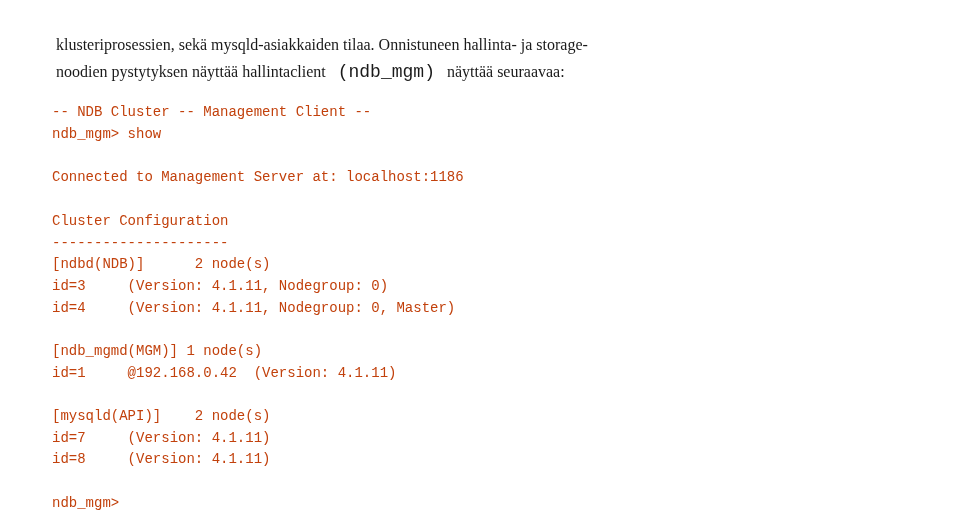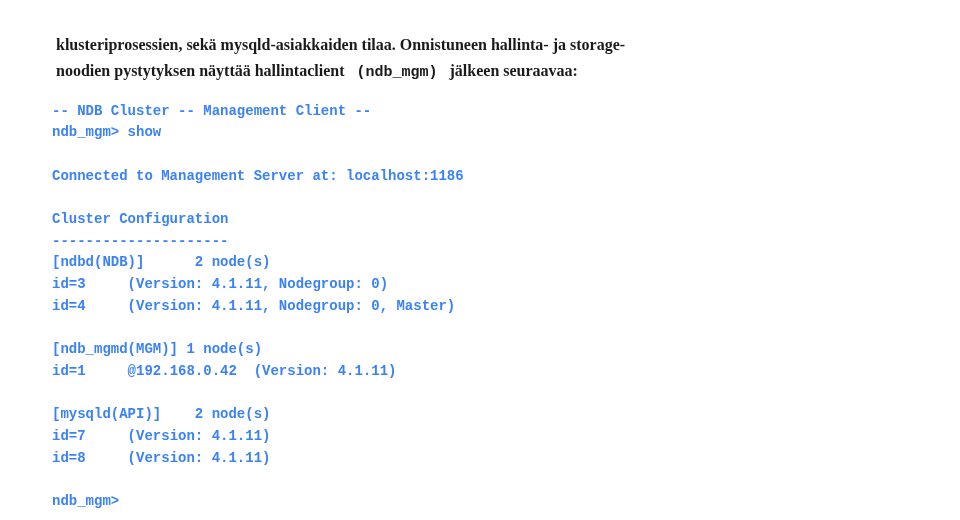--- a/index.html
+++ b/index.html
@@ -1,19 +1,18 @@
 <!DOCTYPE html>
 <html><head>
   <meta charset="utf-8">
   <style>
     * {
       margin: 4px;
       padding: 0;
       box-sizing: border-box;
-      font-weight: bold;
     }
 
     body {
       background-color: #ffffff;
       font-family: Georgia, 'Times New Roman', Times, serif;
       font-size: 16px;
       color: #000000;
       width: 960px;
       min-height: 520px;
       padding: 20px 40px;
@@ -24,39 +23,39 @@
       font-family: Georgia, 'Times New Roman', Times, serif;
       font-size: 16px;
       line-height: 1.6;
       color: #1a1a1a;
       margin-bottom: 12px;
     }
 
     .prose-text code,
     .inline-code {
       font-family: 'Courier New', Courier, monospace;
-      font-size: 15px;
+      font-size: 18px;
       background: none;
     }
 
     .code-block {
       font-family: 'Courier New', Courier, monospace;
       font-size: 14px;
       line-height: 1.55;
-      color: #3b82f6;
+      color: #c2410c;
       margin-top: 16px;
       white-space: pre;
     }
   </style>
 </head>
 <body>
 
 <p class="prose-text">
   <span>klusteriprosessien, sekä mysqld-asiakkaiden tilaa. Onnistuneen hallinta- ja storage-</span><br>
-  <span>noodien pystytyksen näyttää hallintaclient </span><code class="inline-code">(ndb_mgm)</code><span> jälkeen seuraavaa:</span>
+  <span>noodien pystytyksen näyttää hallintaclient </span><code class="inline-code">(ndb_mgm)</code><span> näyttää seuraavaa:</span>
 </p>
 
 <pre class="code-block">-- NDB Cluster -- Management Client --
 ndb_mgm&gt; show
 
 Connected to Management Server at: localhost:1186
 
 Cluster Configuration
 ---------------------
 [ndbd(NDB)]	 2 node(s)

